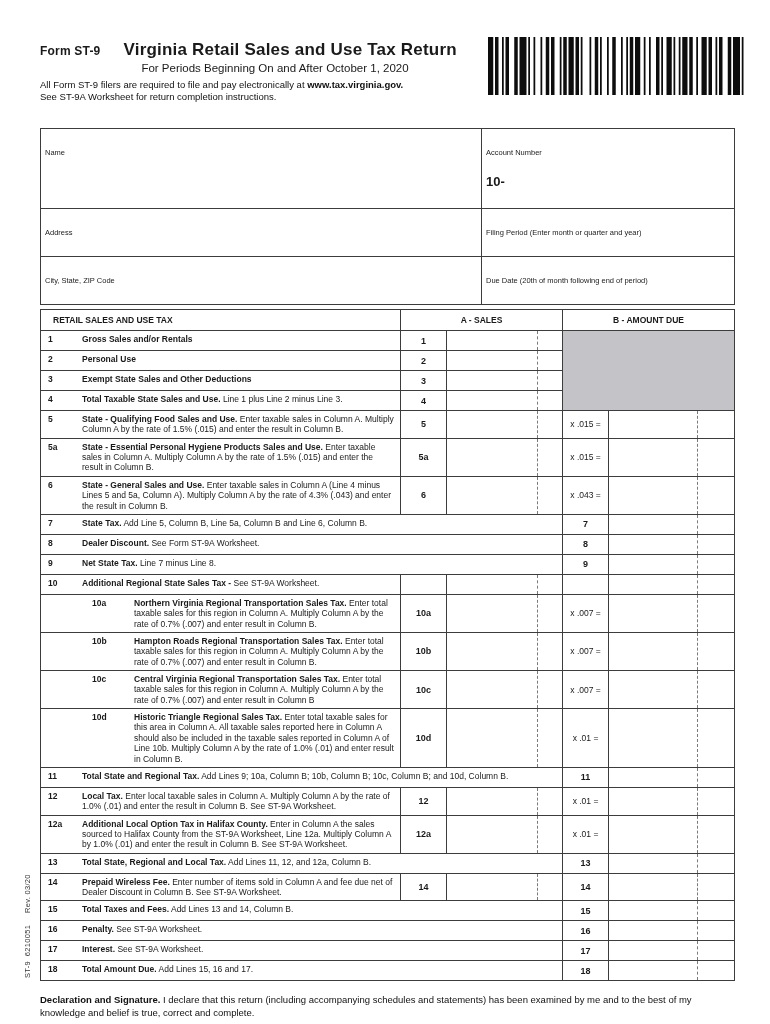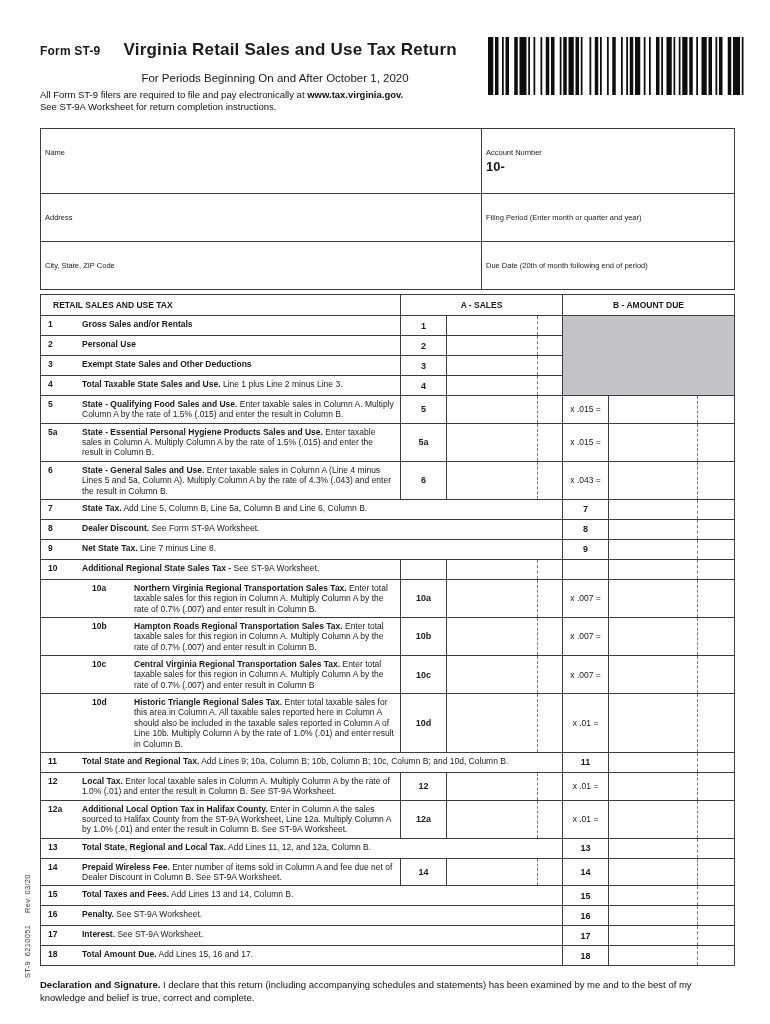--- a/index.html
+++ b/index.html
@@ -11,40 +11,40 @@
     position:relative;
     overflow:hidden;
   }
   .page { position:absolute; left:40px; top:40px; width:694px; }
 
   
   .hdr { position:relative; height:78px; }
   .title-line { white-space:nowrap; }
   .form-id { font-size:12px; font-weight:bold; letter-spacing:.2px; }
   .form-title { font-size:17px; font-weight:bold; margin-left:23px; letter-spacing:.2px; }
-  .subtitle { font-size:11.5px; margin-top:12px; width:470px; text-align:center; }
+  .subtitle { font-size:11.5px; margin-top:2px; width:470px; text-align:center; }
   .notice { font-size:9.5px; margin-top:5px; line-height:1.3; color:#111; }
   .notice b { font-weight:bold; }
   .barcode-wrap { position:absolute; right:-12px; top:-3px; width:258px; height:58px; }
 
   
   .sidetext {
     position:absolute; left:-17px; top:938px;
     transform:rotate(-90deg); transform-origin:0 0;
     font-size:7.5px; color:#333; white-space:pre; letter-spacing:.3px;
   }
 
   
   table { border-collapse:collapse; table-layout:fixed; width:694px; }
   td { border:1px solid #3c3c3c; vertical-align:middle; }
 
   .info-table { margin-top:10px; }
   .info-table td { height:34px; vertical-align:top; padding:19px 4px; }
   .flabel { font-size:7.5px; color:#222; display:block; }
-  .acct-val { font-size:13px; font-weight:bold; margin-top:2px; display:block; }
+  .acct-val { font-size:13px; font-weight:bold; margin-top:17px; display:block; }
 
   .main-table { margin-top:4px; }
   .main-table td { font-size:8.5px; }
   .th-left, .th-a, .th-b { font-weight:bold; font-size:9px; height:21px; padding:2px 12px; }
   .th-a, .th-b { text-align:center; }
 
   td.desc { padding:3px 5px; vertical-align:middle; }
   .d { display:flex; align-items:flex-start; min-height:13px; }
   .d .n { flex:none; width:34px; font-weight:bold; margin-left:2px; padding-top:0; }
   .d.ind .n { margin-left:46px; width:42px; }

